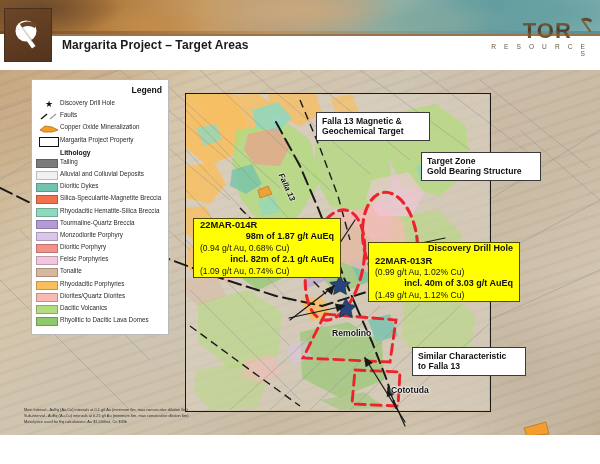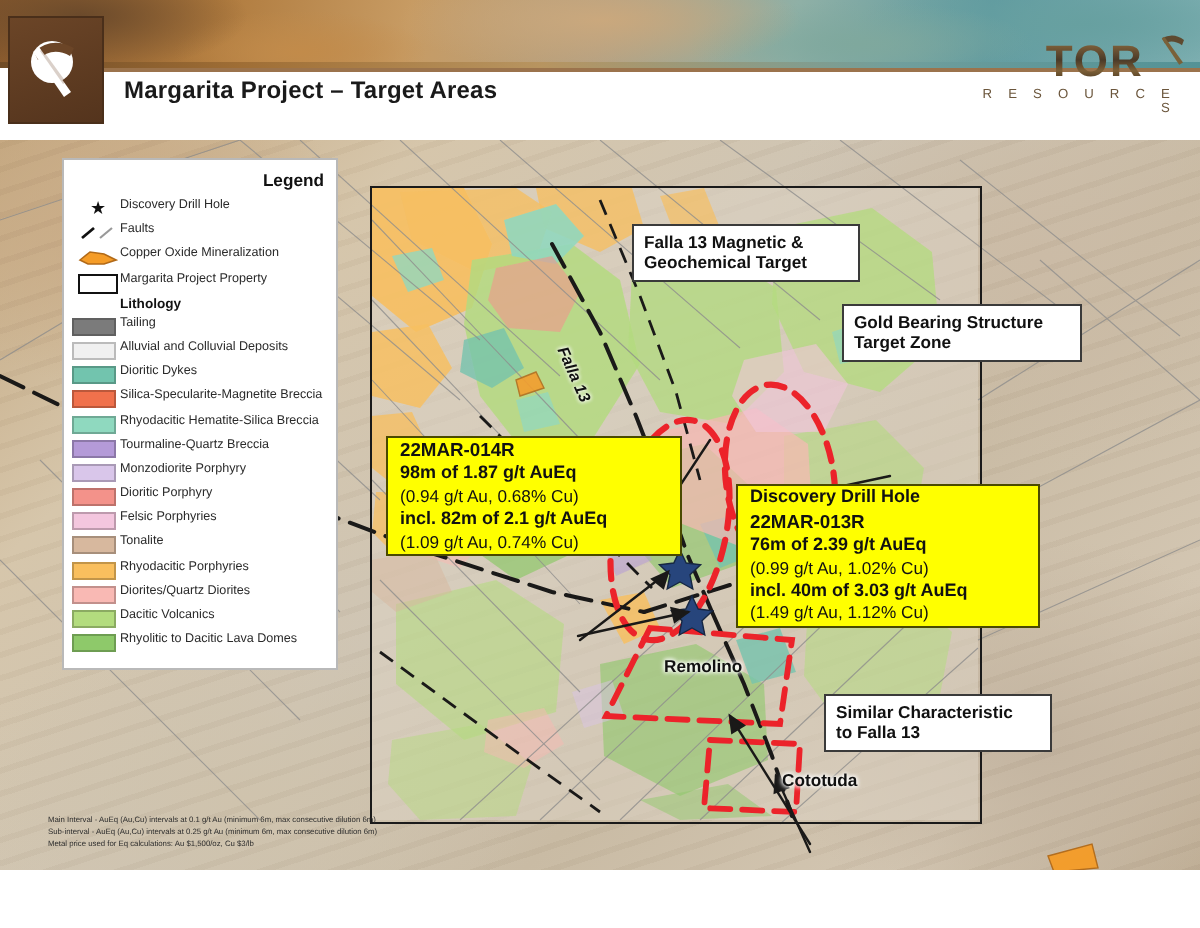--- a/index.html
+++ b/index.html
@@ -108,21 +108,21 @@
   .callout{
     position:absolute;background:#ffffff;border:1px solid #3a3a3a;
     font-size:8.6px;font-weight:bold;color:#111;line-height:1.22;
     padding:3px 5px;box-sizing:border-box;
   }
   .callout-yellow{
     position:absolute;background:#ffff00;border:1px solid #4a4a00;
     padding:0 6px;box-sizing:border-box;color:#111;
   }
   .cy-t1{font-size:9.4px;font-weight:bold;line-height:1.3;}
-  .cy-t2{font-size:9px;font-weight:bold;line-height:1.3;}
+  .cy-t2{font-size:9px;font-weight:bold;line-height:1.3;text-align:right;}
   .cy-t3{font-size:8.6px;line-height:1.3;}
 
   .maplabel{
     position:absolute;font-size:8.6px;color:#111;font-weight:600;
     text-shadow:0 0 2px #fff,0 0 2px #fff,0 0 3px #fff;
     white-space:nowrap;
   }
   .fault-label{
     position:absolute;font-size:8px;font-style:italic;color:#111;font-weight:600;
     text-shadow:0 0 2px #fff,0 0 2px #fff;white-space:nowrap;
@@ -317,41 +317,40 @@
     <div class="fault-label" style="left:253px;top:177px;transform:rotate(24deg);transform-origin:left top;">WNW Tensional</div>
     <div class="maplabel" style="left:332px;top:258px;">Remolino</div>
     <div class="maplabel" style="left:348px;top:315px;margin-left:43px;">Cototuda</div>
 
     <div class="callout" style="left:316px;top:42px;width:114px;">
       <div>Falla 13 Magnetic &amp;</div>
       <div>Geochemical Target</div>
     </div>
 
     <div class="callout" style="left:421px;top:82px;width:120px;">
+      <div>Target Zone</div>
       <div>Gold Bearing Structure</div>
-      <div>Target Zone</div>
     </div>
 
     <div class="callout" style="left:412px;top:277px;width:114px;">
       <div>Similar Characteristic</div>
       <div>to Falla 13</div>
     </div>
 
     <div class="callout-yellow" style="left:193px;top:148px;width:148px;">
       <div class="cy-t1">22MAR-014R</div>
       <div class="cy-t2">98m of 1.87 g/t AuEq</div>
       <div class="cy-t3">(0.94 g/t Au, 0.68% Cu)</div>
       <div class="cy-t2">incl. 82m of 2.1 g/t AuEq</div>
       <div class="cy-t3">(1.09 g/t Au, 0.74% Cu)</div>
     </div>
 
     <div class="callout-yellow" style="left:368px;top:172px;width:152px;">
       <div class="cy-t2">Discovery Drill Hole</div>
       <div class="cy-t1">22MAR-013R</div>
-      <div class="cy-t2">76m of 2.39 g/t AuEq</div>
       <div class="cy-t3">(0.99 g/t Au, 1.02% Cu)</div>
       <div class="cy-t2">incl. 40m of 3.03 g/t AuEq</div>
       <div class="cy-t3">(1.49 g/t Au, 1.12% Cu)</div>
     </div>
 
     <div class="legend">
       <div class="legend-title">Legend</div>
 
       <div class="lg-row">
         <div class="lg-sym">

